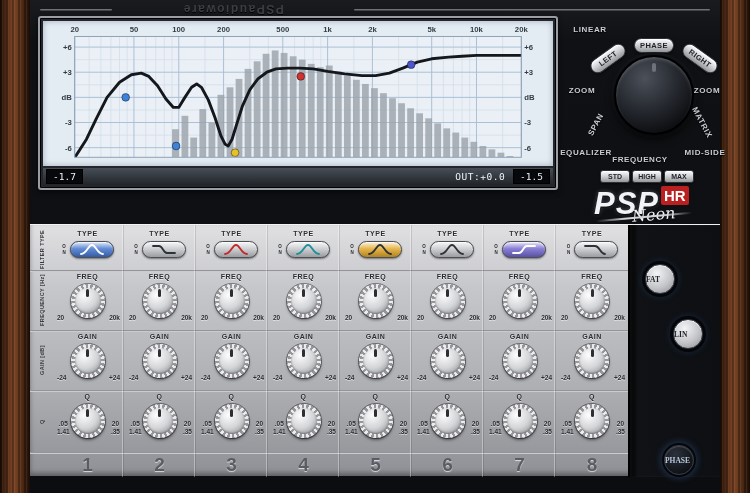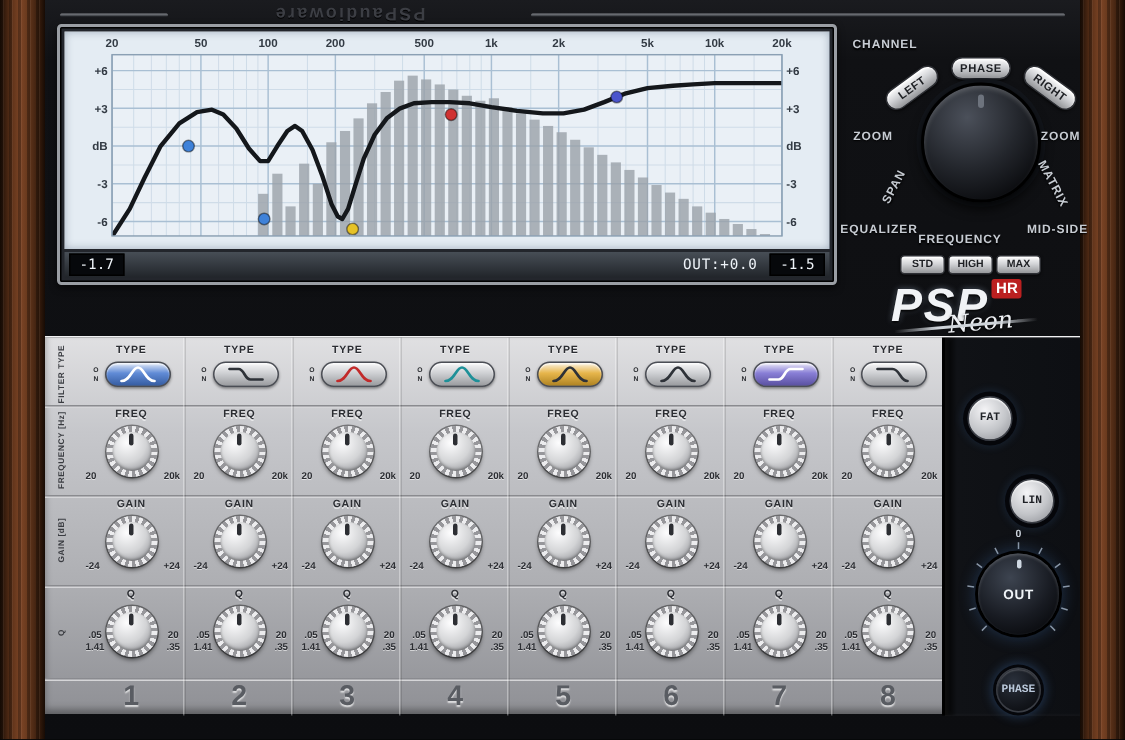--- a/index.html
+++ b/index.html
@@ -71,21 +71,21 @@
     font-family:inherit; font-size:7px; font-weight:bold; color:#1e2024;
     box-shadow:0 1px 2px rgba(0,0,0,.6), inset 0 1px 1px #fff; cursor:pointer; }
   .resbtn.std { left:50px; } .resbtn.high { left:82px; } .resbtn.max { left:114px; }
 
   
   .banner-text { position:absolute; left:16px; top:202px; font-size:13px; font-weight:bold;
     letter-spacing:5.5px; color:#90959d; text-shadow:0 -1px 0 #000, 0 1px 1px rgba(255,255,255,.15); }
   .logo { position:absolute; right:14px; top:186px; width:112px; height:44px; z-index:5; }
   .logo .psp { font-style:italic; font-weight:bold; font-size:31px; color:#f1f3f6;
     text-shadow:0 1px 2px #000, 0 0 4px rgba(180,200,230,.4); letter-spacing:1px; }
-  .logo .hr { display:inline-block; background:#bb2020; color:#fff; font-size:10px; font-weight:bold;
+  .logo .hr { display:inline-block; background:#bb2020; color:#fff; font-size:15px; font-weight:bold;
     padding:1px 3px; border-radius:2px; vertical-align:top; margin-left:2px; }
   .logo .neon { position:absolute; left:38px; top:19px; font-family:"DejaVu Serif",serif; font-style:italic;
     font-size:16px; color:#eef0f4; transform:rotate(-5deg); text-shadow:0 1px 2px #000; }
   .logo::after { content:''; position:absolute; left:2px; top:30px; width:96px; height:2px;
     background:linear-gradient(90deg,transparent,#cfd4da 30%,#cfd4da 70%,transparent); transform:rotate(-5deg); }
 
   
   .mainpanel { position:absolute; left:0; right:0; top:224px; height:252px;
     background: linear-gradient(180deg,#e0e0e2 0,#c6c7cb 25%,#aeafb3 65%,#8f9095 100%);
     border-top:1px solid #f2f2f4; box-shadow: inset 0 -3px 5px rgba(0,0,0,.35); }
@@ -131,21 +131,21 @@
   .rng.two i { display:block; font-style:normal; text-align:center; line-height:1.25; }
   .bandnum { height:25px; display:flex; align-items:center; justify-content:center;
     font-size:19px; font-weight:bold; color:#595c62; text-shadow:0 1px 1px rgba(255,255,255,.7); }
 
   
   .rightcol { position:absolute; right:0; top:0; width:92px; height:252px;
     background: linear-gradient(90deg,#000 0,#101216 8px,#0d0f13 100%);
     border-left:2px solid #000; box-shadow: inset 2px 0 3px rgba(255,255,255,.06); }
   .round { position:absolute; width:30px; height:30px; border-radius:50%; border:1px solid #3a3d44;
     background: radial-gradient(circle at 38% 30%, #f4f4f6, #c3c5c9 55%, #8a8c92);
-    display:flex; align-items:center; justify-content:center; font-family:Liberation Mono, monospace;
+    display:flex; align-items:center; justify-content:flex-start; font-family:Liberation Serif, serif;
     font-size:7.5px; font-weight:bold; color:#1f2126; cursor:pointer;
     box-shadow: 0 0 0 3px #05060a, 0 0 6px 4px rgba(80,140,220,.14), inset 0 1px 1px rgba(255,255,255,.8); }
   .round.fat { left:15px; top:39px; }
   .round.lin { left:43px; top:94px; }
   .round.proc { left:34px; top:220px;
     background: radial-gradient(circle at 38% 30%, #2b313c, #14171d 60%, #07080b);
     color:#bac8da; box-shadow: 0 0 0 2px #05060a, 0 0 7px 3px rgba(80,140,220,.3), inset 0 1px 1px rgba(255,255,255,.2); }
   .outzone { position:absolute; left:10px; top:132px; width:78px; height:78px; }
   .outzero { position:absolute; left:0; right:0; top:-4px; text-align:center; font-size:7px; font-weight:bold; color:#ccd3db; }
   .outticks { position:absolute; inset:0; }
@@ -293,21 +293,21 @@
       </div>
       <div class="readout">
         <span class="lcd">-1.7</span>
         <span class="spacer"></span>
         <span class="outtxt">OUT:+0.0</span>
         <span class="lcd">-1.5</span>
       </div>
     </div>
 
     <div class="cluster">
-      <div class="clabel channel">CHANNEL</div>
+      <div class="clabel channel">LINEAR</div>
       <button class="pill link">PHASE</button>
       <button class="pill leftb">LEFT</button>
       <button class="pill rightb">RIGHT</button>
       <div class="bigknob"></div>
       <div class="clabel zooml">ZOOM</div>
       <div class="clabel zoomr">ZOOM</div>
       <div class="clabel span">SPAN</div>
       <div class="clabel matrix">MATRIX</div>
       <div class="clabel analyzer">EQUALIZER</div>
       <div class="clabel midside">MID-SIDE</div>
@@ -687,38 +687,19 @@
           </div>
         </div>
 
       <div class="rightcol">
         <button class="round fat">
             <span>FAT</span>
           </button>
         <button class="round lin">
             <span>LIN</span>
           </button>
-        <div class="outzone">
-          <div class="outzero">0</div>
-          <svg class="outticks" id="outticks" viewBox="0 0 78 78">
-              <line x1="17.8" y1="60.2" x2="14.6" y2="63.4" stroke="#8d97a3" stroke-width="1"></line>
-              <line x1="10.5" y1="48.3" x2="6.2" y2="49.7" stroke="#8d97a3" stroke-width="1"></line>
-              <line x1="9.4" y1="34.3" x2="4.9" y2="33.6" stroke="#8d97a3" stroke-width="1"></line>
-              <line x1="14.7" y1="21.4" x2="11.1" y2="18.7" stroke="#8d97a3" stroke-width="1"></line>
-              <line x1="25.4" y1="12.3" x2="23.3" y2="8.3" stroke="#8d97a3" stroke-width="1"></line>
-              <line x1="39.0" y1="9.0" x2="39.0" y2="4.5" stroke="#8d97a3" stroke-width="1"></line>
-              <line x1="52.6" y1="12.3" x2="54.7" y2="8.3" stroke="#8d97a3" stroke-width="1"></line>
-              <line x1="63.3" y1="21.4" x2="66.9" y2="18.7" stroke="#8d97a3" stroke-width="1"></line>
-              <line x1="68.6" y1="34.3" x2="73.1" y2="33.6" stroke="#8d97a3" stroke-width="1"></line>
-              <line x1="67.5" y1="48.3" x2="71.8" y2="49.7" stroke="#8d97a3" stroke-width="1"></line>
-              <line x1="60.2" y1="60.2" x2="63.4" y2="63.4" stroke="#8d97a3" stroke-width="1"></line>
-            </svg>
-          <div class="outknob">
-              <span>OUT</span>
-            </div>
-        </div>
         <button class="round proc">
             <span>PHASE</span>
           </button>
       </div>
     </div>
   </div>
 </div>
 
 </body></html>

